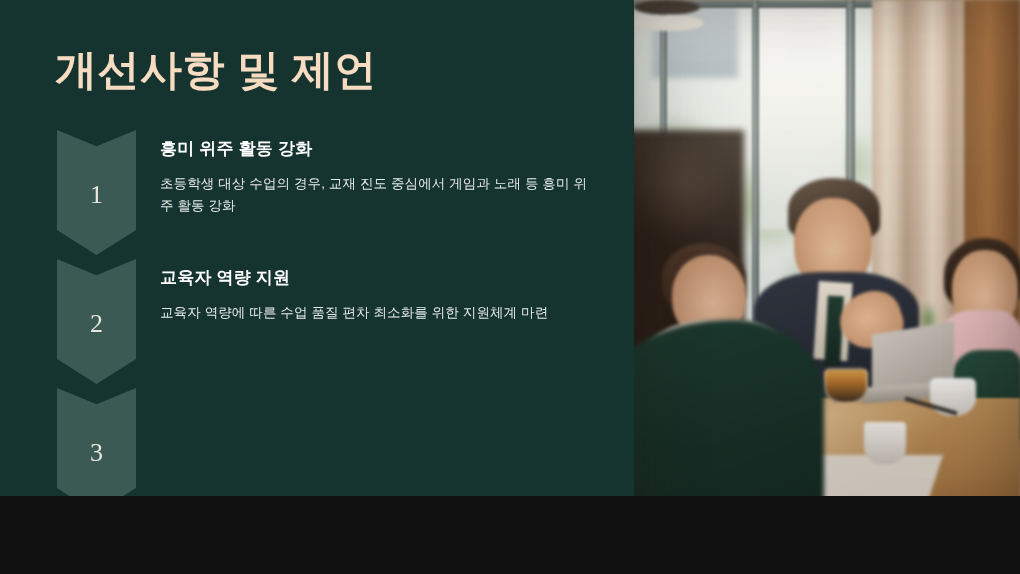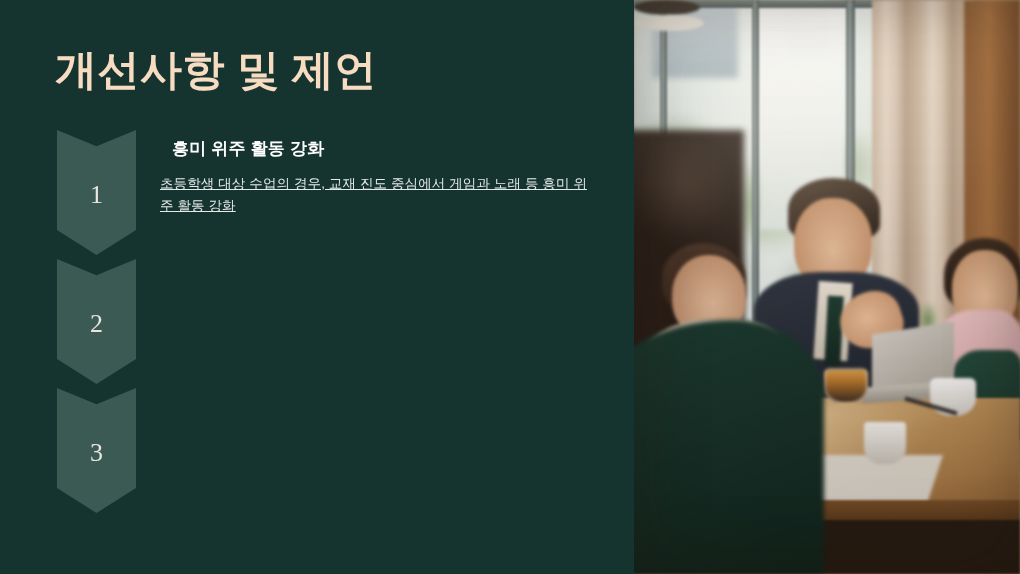--- a/index.html
+++ b/index.html
@@ -3,21 +3,21 @@
 <meta charset="utf-8">
 <style>
   html, body {
     margin: 0;
     padding: 0;
     background: #111;
   }
   .slide {
     position: relative;
     width: 1020px;
-    height: 574px;
+    height: 496px;
     overflow: hidden;
     background: #16342f;
     font-family: "Liberation Sans", sans-serif;
   }
 
   
   .left-panel {
     position: absolute;
     left: 0; top: 0;
     width: 634px;
@@ -80,31 +80,30 @@
     position: absolute;
     left: 160px;
     top: 8px;
     width: 440px;
   }
   .item-heading {
     font-size: 17px;
     font-weight: 700;
     color: #ffffff;
     line-height: 1.35;
-    margin: 0 0 12px 12px;
+    margin: 0 0 12px 0;
     letter-spacing: 0.2px;
   }
   .item-body {
     font-size: 13.5px;
     font-weight: 400;
     color: #e4eae8;
     line-height: 1.62;
     margin: 0;
     letter-spacing: 0.1px;
-    text-decoration: underline;
   }
 
   
   .photo {
     position: absolute;
     left: 634px;
     top: 0;
     width: 386px;
     height: 574px;
     overflow: hidden;
@@ -396,20 +395,24 @@
         <div class="chevron-num">1</div>
         <div class="item-text">
           <p class="item-heading">흥미 위주 활동 강화</p>
           <p class="item-body">초등학생 대상 수업의 경우, 교재 진도 중심에서 게임과 노래 등 흥미 위주 활동 강화</p>
         </div>
       </div>
 
       <div class="item">
         <div class="chevron"></div>
         <div class="chevron-num">2</div>
+        <div class="item-text">
+          <p class="item-heading">교육자 역량 지원</p>
+          <p class="item-body">교육자 역량에 따른 수업 품질 편차 최소화를 위한 지원체계 마련</p>
+        </div>
       </div>
 
       <div class="item">
         <div class="chevron"></div>
         <div class="chevron-num">3</div>
       </div>
 
     </div>
   </div>
 

